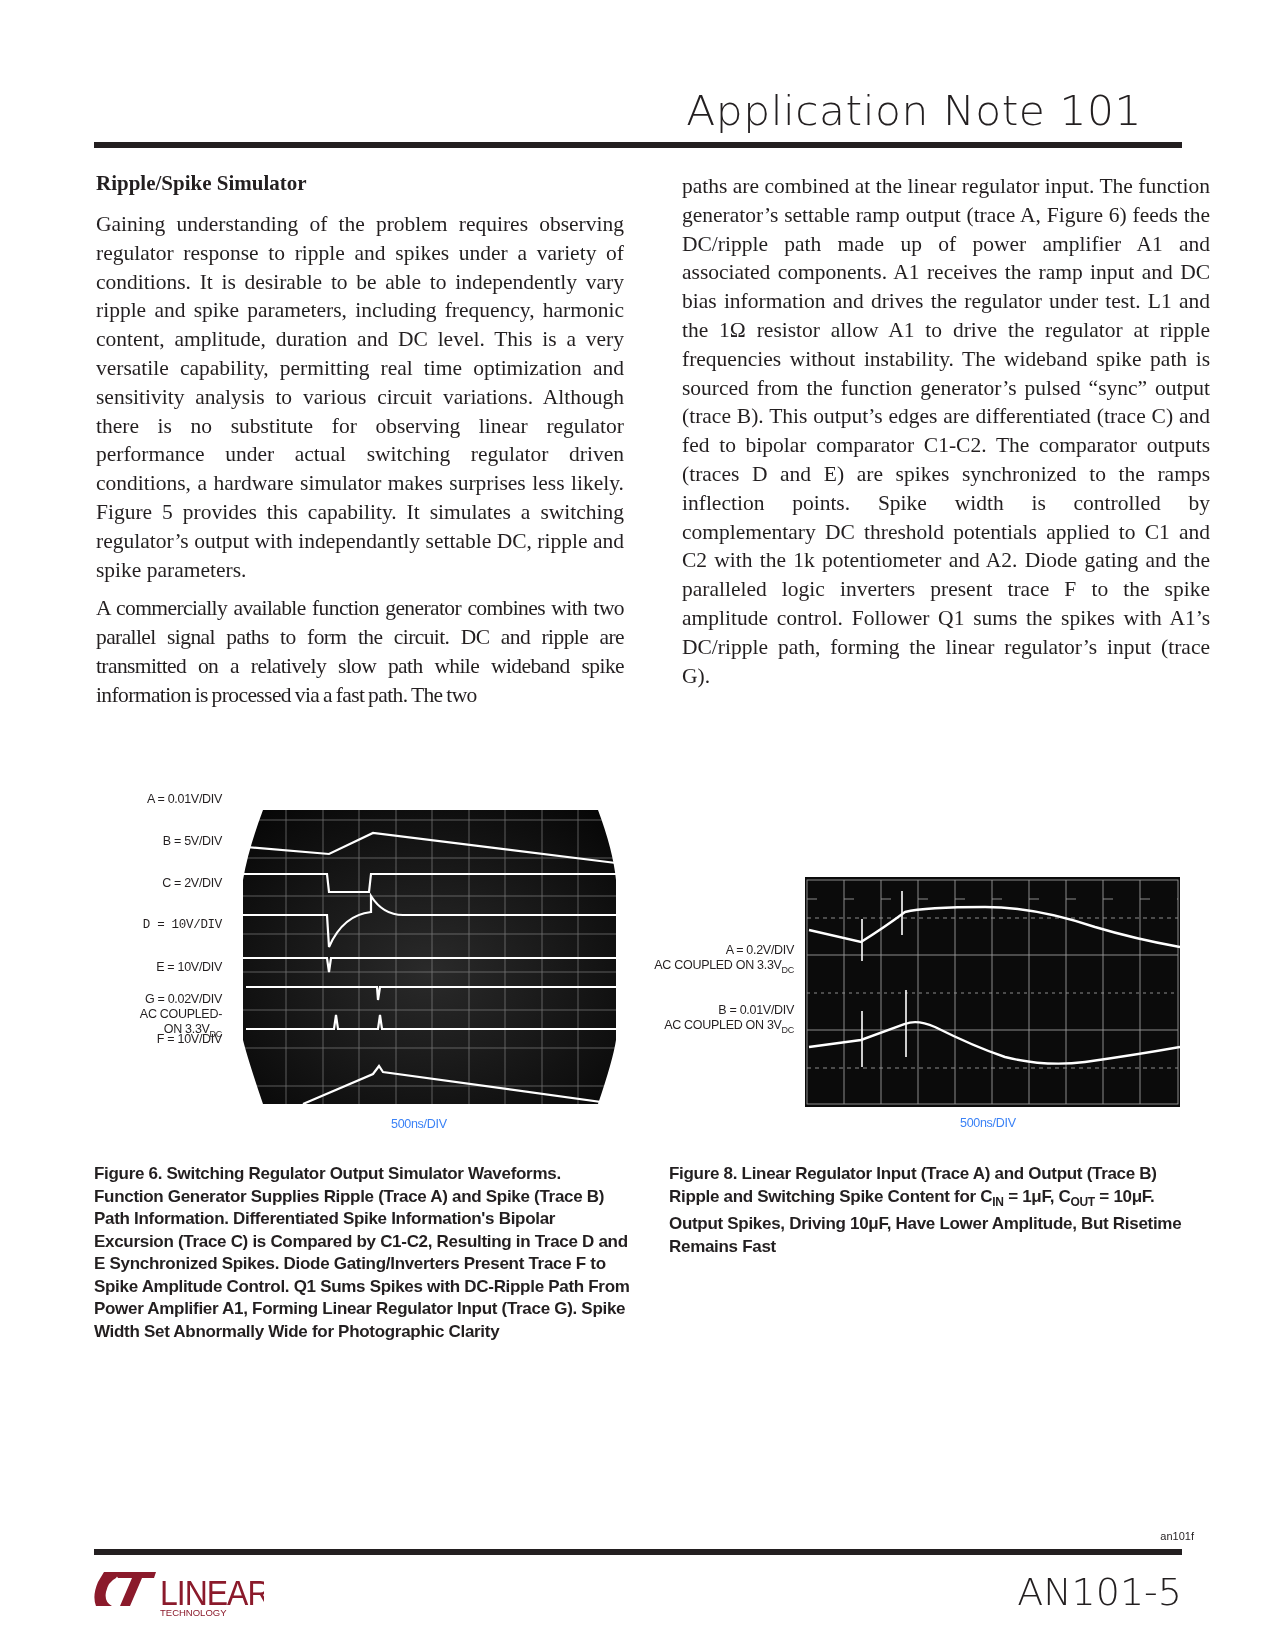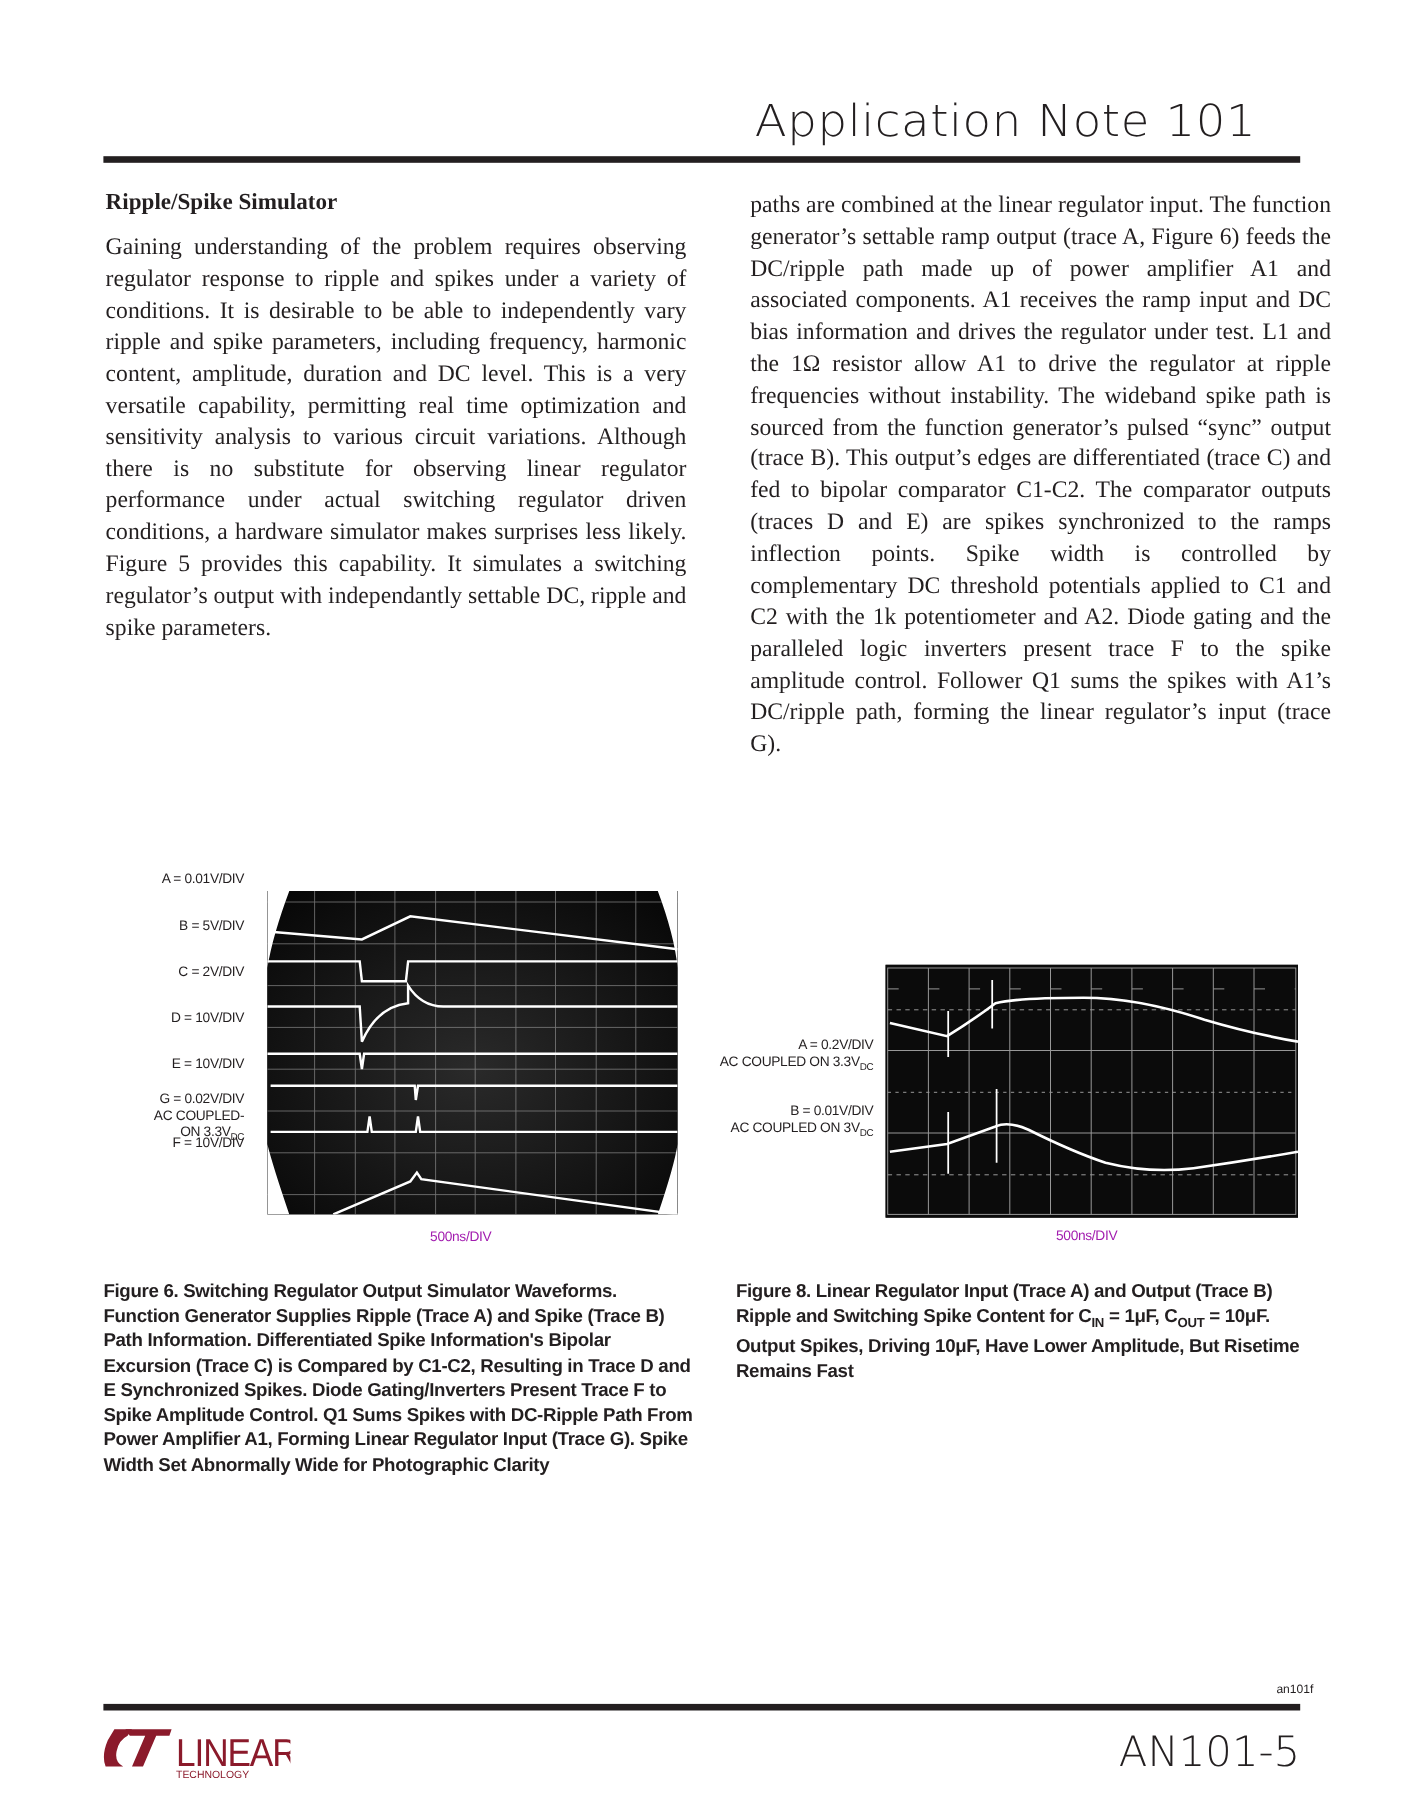--- a/index.html
+++ b/index.html
@@ -17,52 +17,53 @@
   .col-left { left: 96px; }
   .col-right { left: 658px; top: 172px; margin-left: 24px; }
   .section-heading { font-weight: bold; font-size: 21px; margin: 0 0 14px 0; line-height: 26px; }
   .narrow { letter-spacing: -0.6px; word-spacing: -1px; }
 
   .fig-label { position: absolute; font-size: 12.5px; line-height: 15px; text-align: right;
                color: #231f20; letter-spacing: -0.3px; }
   .fig-label sub { font-size: 9px; }
   .scope { position: absolute; background: #0c0c0c; }
   .scope svg { display: block; }
-  .timebase { position: absolute; font-size: 12.5px; color: #a21caf; letter-spacing: -0.3px; }
+  .timebase { position: absolute; font-size: 12.5px; color: #3b82f6; letter-spacing: -0.3px; }
 
   .caption { position: absolute; font-weight: bold; font-size: 17px; line-height: 22.5px;
              letter-spacing: -0.3px; color: #231f20; }
   .caption sub { font-size: 12px; }
 
   .rule-bottom { position: absolute; left: 94px; top: 1549px; width: 1088px; height: 6px; background: #231f20; }
   .docid { position: absolute; right: 81px; top: 1530px; font-size: 11px; color: #231f20; }
   .page-num { position: absolute; right: 93px; top: 1570px; font-size: 38px;
               font-family: "DejaVu Sans", sans-serif; font-weight: 300; color: #231f20; }
   .logo { position: absolute; left: 94px; top: 1568px; width: 170px; height: 50px; }
 </style>
 </head>
 <body>
 
 <div class="header-title">Application Note 101</div>
 <div class="rule-top"></div>
 
 <div class="col col-left">
   <div class="section-heading">Ripple/Spike Simulator</div>
   <p>Gaining understanding of the problem requires observing regulator response to ripple and spikes under a variety of conditions. It is desirable to be able to independently vary ripple and spike parameters, including frequency, harmonic content, amplitude, duration and DC level. This is a very versatile capability, permitting real time optimization and sensitivity analysis to various circuit variations. Although there is no substitute for observing linear regulator performance under actual switching regulator driven conditions, a hardware simulator makes surprises less likely. Figure 5 provides this capability. It simulates a switching regulator’s output with independantly settable DC, ripple and spike parameters.</p>
+  <p class="narrow">A commercially available function generator combines with two parallel signal paths to form the circuit. DC and ripple are transmitted on a relatively slow path while wideband spike information is processed via a fast path. The two</p>
 </div>
 
 <div class="col col-right">
   <p>paths are combined at the linear regulator input. The function generator’s settable ramp output (trace A, Figure 6) feeds the DC/ripple path made up of power amplifier A1 and associated components. A1 receives the ramp input and DC bias information and drives the regulator under test. L1 and the 1Ω resistor allow A1 to drive the regulator at ripple frequencies without instability. The wideband spike path is sourced from the function generator’s pulsed “sync” output (trace B). This output’s edges are differentiated (trace C) and fed to bipolar comparator C1-C2. The comparator outputs (traces D and E) are spikes synchronized to the ramps inflection points. Spike width is controlled by complementary DC threshold potentials applied to C1 and C2 with the 1k potentiometer and A2. Diode gating and the paralleled logic inverters present trace F to the spike amplitude control. Follower Q1 sums the spikes with A1’s DC/ripple path, forming the linear regulator’s input (trace G).</p>
 </div>
 
 <div>
   <div class="fig-label" style="right:1053px; top:792px;">A = 0.01V/DIV</div>
   <div class="fig-label" style="right:1053px; top:834px;padding-left:43px;">B = 5V/DIV</div>
   <div class="fig-label" style="right:1053px; top:876px;">C = 2V/DIV</div>
-  <div class="fig-label" style="right:1053px; top:918px;">D = 10V/DIV</div>
+  <div class="fig-label" style="right:1053px; top:918px;font-family:Liberation Mono, monospace;">D = 10V/DIV</div>
   <div class="fig-label" style="right:1053px; top:960px;">E = 10V/DIV</div>
   <div class="fig-label" style="right:1053px; top:1032px;">F = 10V/DIV</div>
   <div class="fig-label" style="right:1053px; top:992px;">
     <div>G = 0.02V/DIV</div>
     <div>AC COUPLED-</div>
     <div><span>ON 3.3V</span><sub>DC</sub></div>
   </div>
 
   <div class="scope" style="left:243px; top:810px; width:373px; height:294px;">
     <svg width="373" height="294" viewBox="0 0 373 294">

